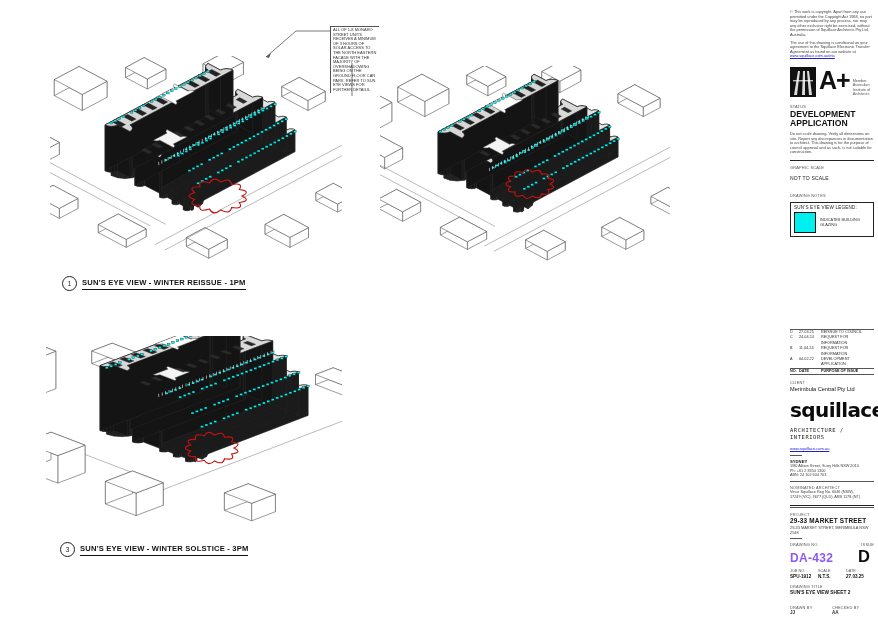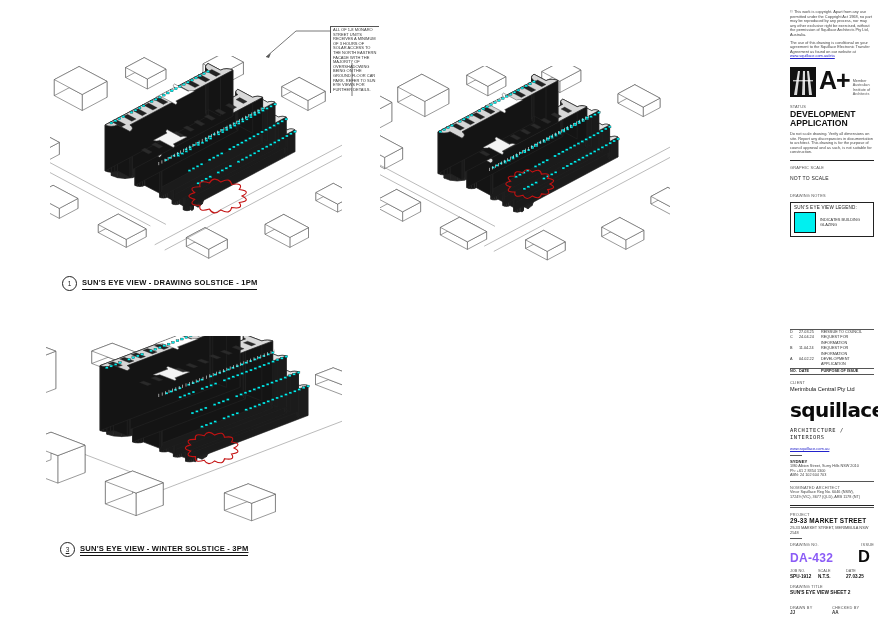--- a/index.html
+++ b/index.html
@@ -1161,23 +1161,23 @@
     <polyline points="330,31 296,31 266,57" fill="none" stroke="#555" stroke-width="0.8"></polyline>
     <polygon points="266,57 271,53 269,58" fill="#555"></polygon>
     <line x1="352" y1="63" x2="352" y2="96" stroke="#555" stroke-width="0.8"></line>
   </svg>
   <div id="note-box">
     <span>ALL OF 1-8 MONARO STREET UNITS RECEIVES A MINIMUM OF 3 HOURS OF SOLAR ACCESS TO THE NORTH EASTERN FACADE WITH THE MAJORITY OF OVERSHADOWING BEING ON THE GROUND FLOOR CAR PARK. REFER TO SUN EYE VIEWS FOR FURTHER DETAILS.</span>
   </div>
 
   <div class="caption" style="left:62px;top:276px;">
     <span class="cap-circle">1</span>
-    <span class="cap-text">SUN'S EYE VIEW - DRAWING SOLSTICE - 1PM</span>
+    <span class="cap-text">SUN'S EYE VIEW - WINTER REISSUE - 1PM</span>
   </div>
-  <div class="caption" style="left:60px;top:542px;text-decoration:underline;">
+  <div class="caption" style="left:60px;top:542px;">
     <span class="cap-circle">3</span>
     <span class="cap-text">SUN'S EYE VIEW - WINTER SOLSTICE - 3PM</span>
   </div>
 
   <div id="titleblock">
 
     <div class="tb-tiny">© This work is copyright. Apart from any use permitted under the Copyright Act 1968, no part may be reproduced by any process, nor may any other exclusive right be exercised, without the permission of Squillace Architects Pty Ltd, Australia.</div>
     <div class="tb-tiny" style="margin-top:3px;">
       <span>The use of this drawing is conditional on your agreement to the Squillace Electronic Transfer Agreement as found on our website at </span><span class="tb-link">www.squillace.com.au/eta</span>
     </div>

